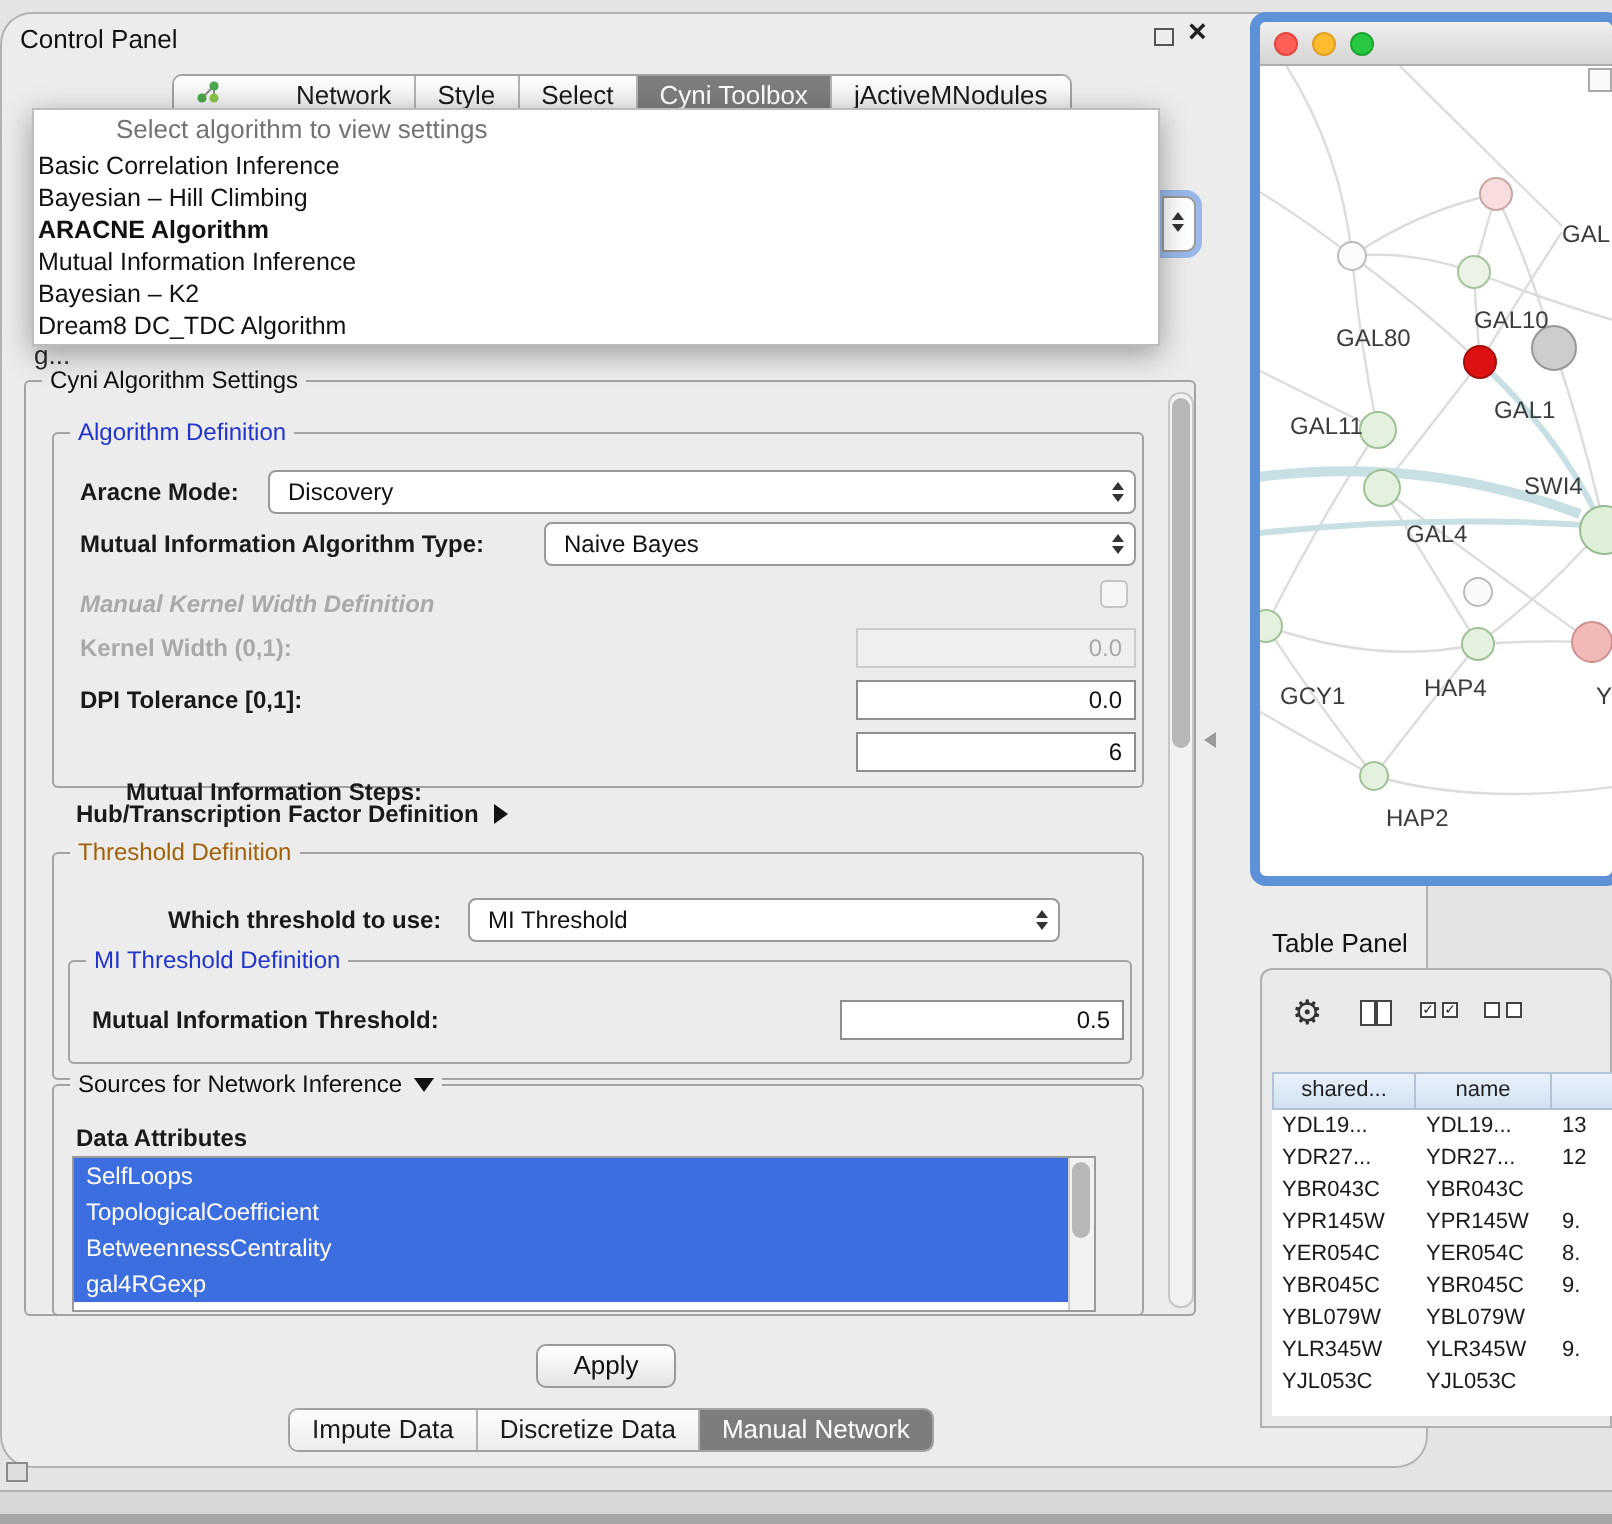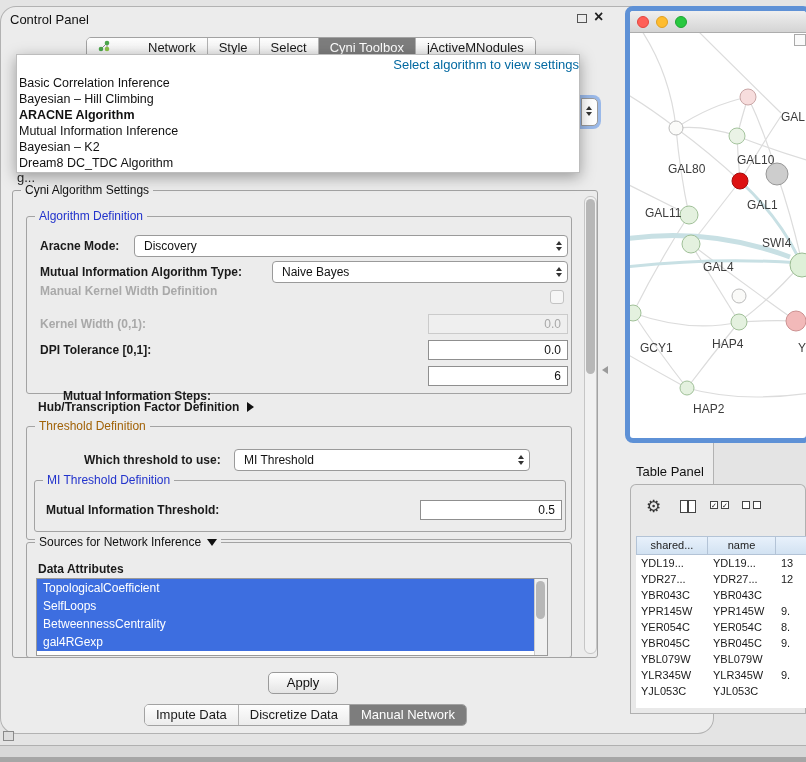--- a/index.html
+++ b/index.html
@@ -19,21 +19,21 @@
   .tabbar .tab { display:flex; align-items:center; gap:4px; padding:0 11px; font-size:13px; color:#1a1a1a;
                  background:linear-gradient(#fdfdfd,#ececec); border-left:1px solid #b2b2b2; line-height:20px; white-space:nowrap; }
   .tabbar .tab:first-child { border-left:none;gap:38px; }
   .tabbar .tab.sel { background:#7d7d7d; color:#fff; }
   #top-tabs { left:86px; top:31px; }
   #bottom-tabs { left:144px; top:698px; }
 
   
   .popup { position:absolute; left:16px; top:48px; width:564px; height:119px; background:#fff;
            border:1px solid #bdbdbd; box-shadow:0 4px 14px rgba(0,0,0,.35); z-index:50; }
-  .popup .ph { height:20px; line-height:20px; text-align:right; color:#0369a1; font-size:13px; }
+  .popup .ph { height:20px; line-height:20px; text-align:left; color:#737373; font-size:13px;padding-left:41px; }
   .popup .opt { height:16px; line-height:16px; font-size:12.5px; color:#111; padding-left:2px; white-space:nowrap; }
   .popup .opt.sel { font-weight:bold; }
 
   
   .combo-frag { position:absolute; left:581px; top:92px; width:17px; height:28px; background:#fff;
                 border:1px solid #9a9a9a; border-radius:0 5px 5px 0;
                 box-shadow:0 0 0 3px rgba(110,158,232,.65); z-index:5; }
   .frag-text { position:absolute; left:17px; top:164px; font-size:13px; color:#2a2a2a; z-index:1; }
 
   
@@ -182,21 +182,21 @@
 
     <div class="flabel" style="left:40px;top:259px;">Mutual Information Algorithm Type:</div>
     <div class="combo" style="left:272px;top:255px;width:296px;">
       <span class="cval">Naive Bayes</span>
       <span class="stepper">
           <i class="tu"></i>
           <i class="td"></i>
         </span>
     </div>
 
-    <div class="flabel dis" style="left:40px;top:278px;">Manual Kernel Width Definition</div>
+    <div class="flabel dis" style="left:40px;top:289px;font-style:italic;">Manual Kernel Width Definition</div>
     <div class="checkbox" style="left:550px;top:284px;"></div>
 
     <div class="flabel dis" style="left:40px;top:311px;">Kernel Width (0,1):</div>
     <div class="tfield disabled" style="left:428px;top:308px;width:140px;">0.0</div>
 
     <div class="flabel" style="left:40px;top:337px;">DPI Tolerance [0,1]:</div>
     <div class="tfield" style="left:428px;top:334px;width:140px;">0.0</div>
 
     <div class="flabel" style="left:40px;top:383px;padding-left:23px;">Mutual Information Steps:</div>
     <div class="tfield" style="left:428px;top:360px;width:140px;">6</div>
@@ -224,22 +224,22 @@
     <div class="tfield" style="left:420px;top:494px;width:142px;">0.5</div>
 
     <div class="gbox" style="left:26px;top:536px;width:546px;height:116px;">
       <span class="gtitle">
         <span>Sources for Network Inference</span>
           <span class="tri-down"></span>
       </span>
     </div>
     <div class="flabel" style="left:38px;top:556px;">Data Attributes</div>
     <div class="attr-list" id="attr-list">
-      <div class="item">TopologicalCoefficient</div>
-        <div class="item">SelfLoops</div>
+      <div class="item">SelfLoops</div>
+        <div class="item">TopologicalCoefficient</div>
         <div class="item">BetweennessCentrality</div>
         <div class="item">gal4RGexp</div>
         <div class="vsb" id="list-sb">
           <div class="thumb" style="top:2px;height:38px;"></div>
         </div>
     </div>
 
     <div class="vsb" id="settings-sb">
       <div class="thumb" style="top:2px;height:175px;"></div>
     </div>

